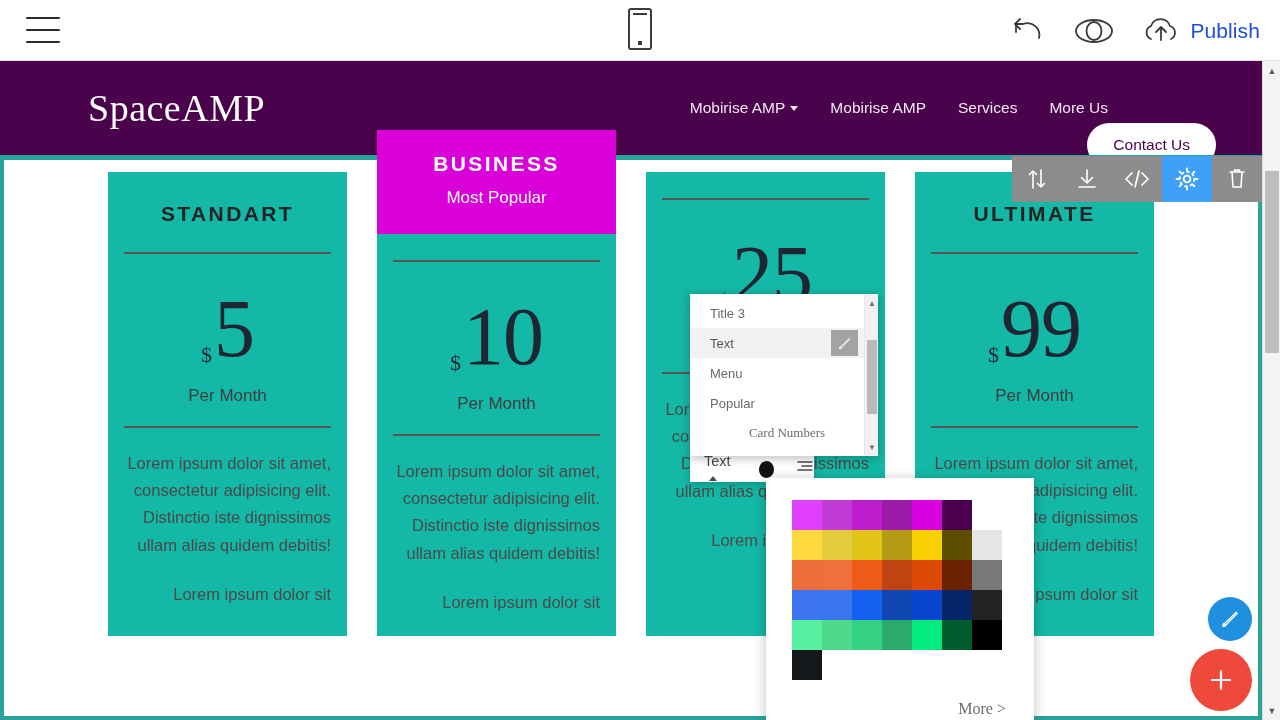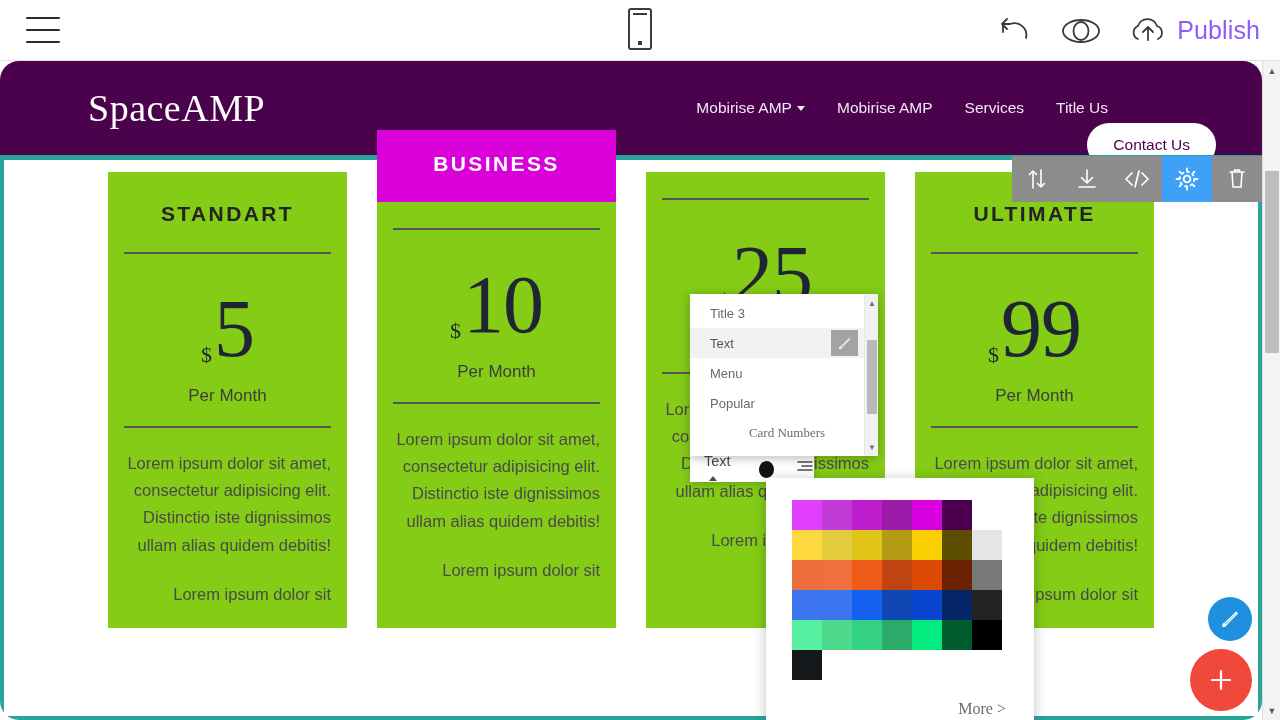--- a/index.html
+++ b/index.html
@@ -35,29 +35,28 @@
   .device-icon { pointer-events: auto; cursor: pointer; }
 
   .appbar-right {
     position: absolute; right: 20px; top: 0; height: 61px;
     display: flex; align-items: center; gap: 28px;
   }
   .appbar-right .ico { cursor: pointer; display: flex; align-items: center; }
   .publish-btn {
     display: flex; align-items: center; gap: 10px; cursor: pointer;
   }
-  .publish-label { font-size: 25px; color: #8b5cf6; letter-spacing: .1px; }
+  .publish-label { font-size: 21px; color: #1d4ed8; letter-spacing: .1px; }
 
   
   .canvas {
     position: absolute; top: 61px; left: 0;
     width: 1262px; height: 659px;
     background: #ffffff;
     overflow: hidden;
-    border-radius: 19px;
   }
 
   
   .site-nav {
     position: relative;
     height: 94px;
     background: #4a024c;
     display: flex; align-items: center;
   }
   .brand {
@@ -110,21 +109,21 @@
   }
   .block-toolbar .tbtn.active { background: #3fa0f7; }
 
   
   .pricing {
     display: flex; gap: 30px;
     padding: 12px 104px 0 104px;
   }
   .card {
     width: 240px;
-    background: #84cc16;
+    background: #14b8a6;
     padding-bottom: 20px;
   }
   .card.featured { margin-top: -42px; }
   .card-head {
     text-align: center;
     padding: 30px 10px 0 10px;
   }
   .card-head h3 {
     font-size: 21px; font-weight: 700; letter-spacing: 2.4px;
     color: #232323;
@@ -324,21 +323,21 @@
 <div class="canvas">
 
   <div class="site-nav">
     <div class="brand">SpaceAMP</div>
     <div class="nav-links">
       <a>
         <span>Mobirise AMP</span><i class="caret-dn"></i>
       </a>
       <a>Mobirise AMP</a>
       <a>Services</a>
-      <a>Title Us</a>
+      <a>More Us</a>
     </div>
     <div class="contact-pill">Contact Us</div>
   </div>
 
   <div class="section-wrap">
 
     <div class="block-toolbar">
       <div class="tbtn">
         <svg width="22" height="24" viewBox="0 0 22 24">
           <path d="M7 21 L7 4 M3.5 7.5 L7 4 L10.5 7.5" fill="none" stroke="#fff" stroke-width="1.6" stroke-linecap="round" stroke-linejoin="round"></path>
@@ -389,20 +388,21 @@
         <div class="rule2"></div>
         <div class="desc">
           <p>Lorem ipsum dolor sit amet, consectetur adipisicing elit. Distinctio iste dignissimos ullam alias quidem debitis!</p>
           <p>Lorem ipsum dolor sit</p>
         </div>
       </div>
 
       <div class="card featured">
         <div class="card-head">
           <h3>BUSINESS</h3>
+          <div class="featured-sub">Most Popular</div>
         </div>
         <div class="rule"></div>
         <div class="price">
           <span class="cur">$</span><span class="num">10</span>
         </div>
         <div class="per">Per Month</div>
         <div class="rule2"></div>
         <div class="desc">
           <p>Lorem ipsum dolor sit amet, consectetur adipisicing elit. Distinctio iste dignissimos ullam alias quidem debitis!</p>
           <p>Lorem ipsum dolor sit</p>

